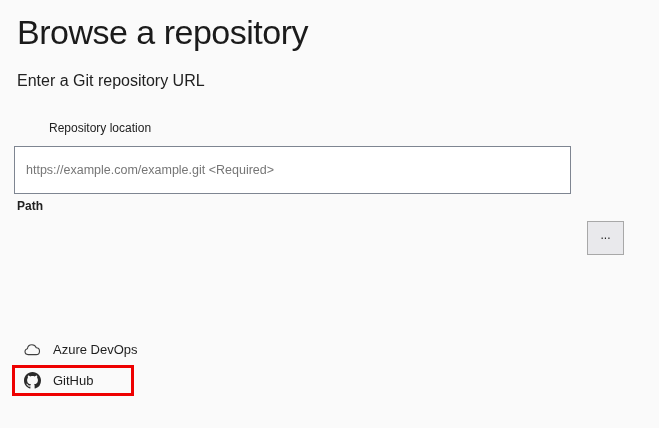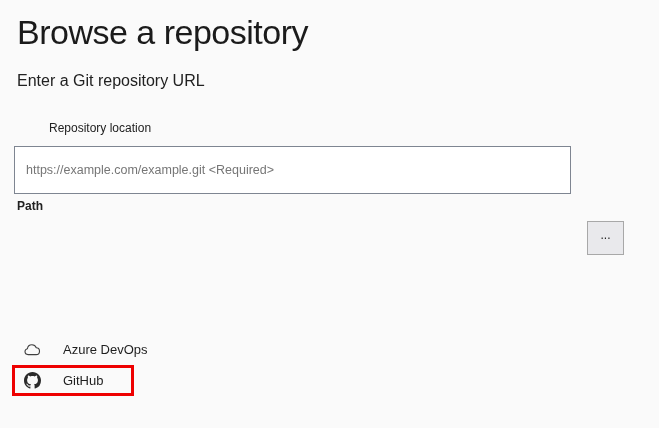--- a/index.html
+++ b/index.html
@@ -45,21 +45,21 @@
   .browse-button {
     position: absolute; left: 587px; top: 221px; width: 37px; height: 34px;
     background: #e9e9ec; border: 1px solid #a8a8a8;
     font-family: "Liberation Sans", sans-serif;
     font-size: 12px; color: #1e1e1e; line-height: 1;
     cursor: pointer; padding-bottom: 6px;
   }
 
   .provider-item {
     position: absolute; left: 24px;
-    display: flex; align-items: center; gap: 22px;
+    display: flex; align-items: center; gap: 12px;
     cursor: pointer; white-space: nowrap;
   }
   .provider-azure { top: 341px; height: 16px; }
   .provider-github { top: 372px; height: 17px; text-align: center; }
   .provider-item .icon { width: 17px; height: 17px; display: inline-flex; align-items: center; justify-content: center; }
   .provider-item .label { font-size: 13px; color: #1e1e1e; }
 
   .annotation-box {
     position: absolute; left: 12px; top: 365px; width: 122px; height: 31px;
     border: 3px solid #ee0000; background: transparent; pointer-events: none;

